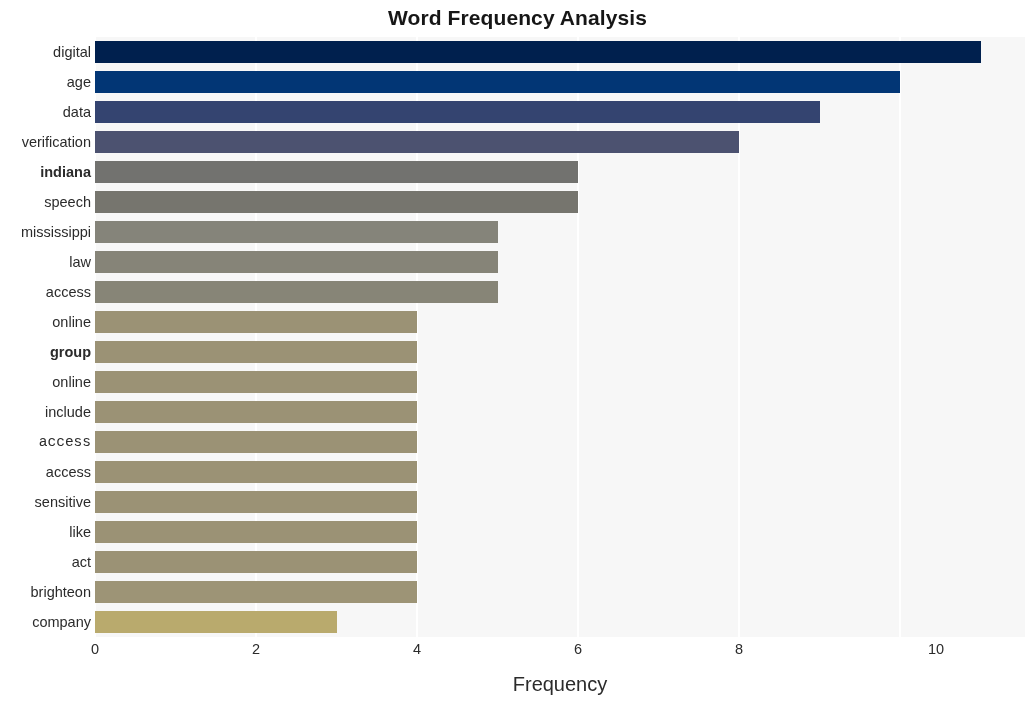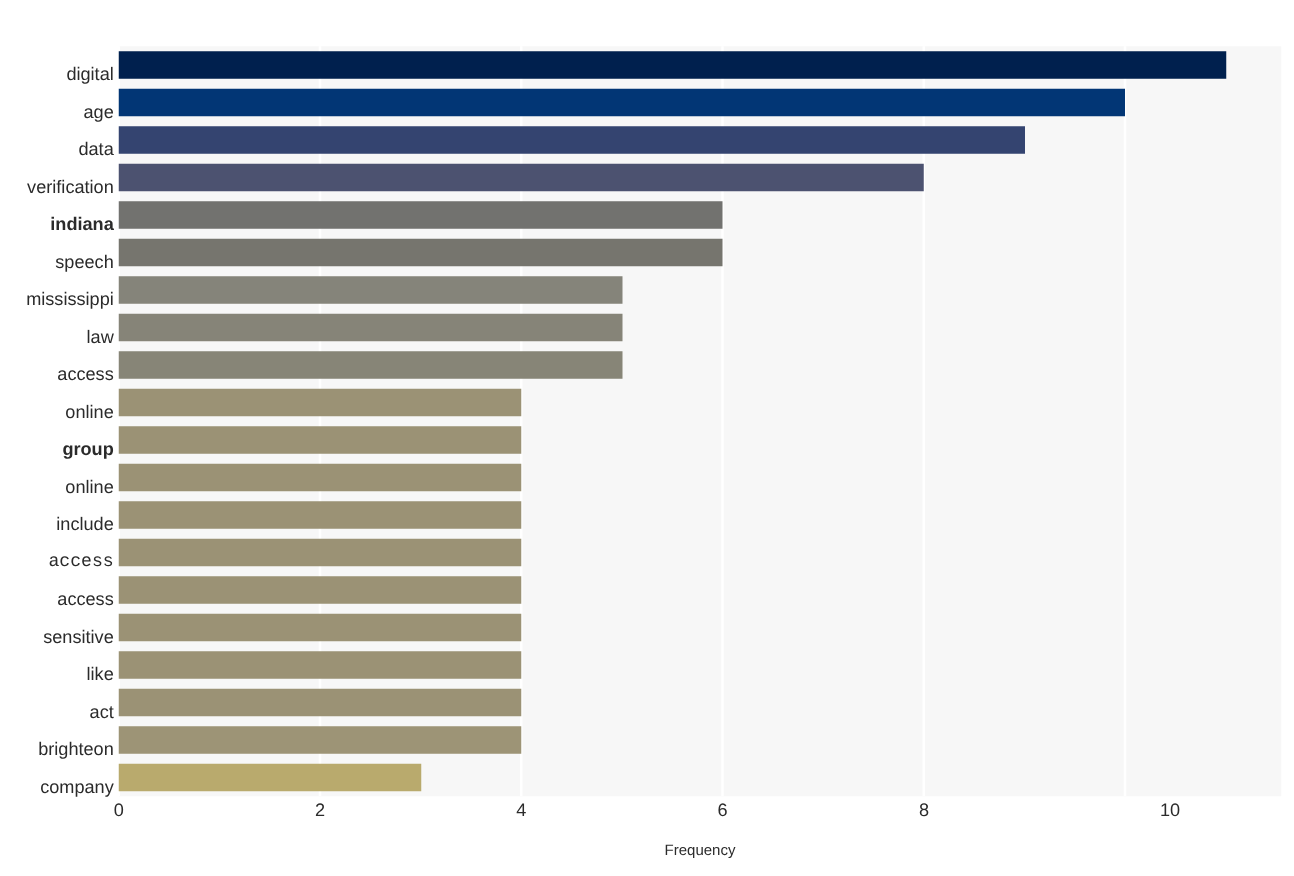--- a/index.html
+++ b/index.html
@@ -71,21 +71,20 @@
   }
   .ytick-label {
     position: absolute;
     right: 0;
     height: 30px;
     line-height: 30px;
     text-align: right;
     font-size: 14.5px;
     color: #2b2b2b;
     white-space: nowrap;
-    margin-top: 8px;
   }
   #xlabels-layer {
     position: absolute;
     left: 95px;
     top: 641px;
     width: 930px;
     height: 26px;
   }
   .xtick-label {
     position: absolute;
@@ -93,29 +92,30 @@
     transform: translateX(-50%);
     font-size: 14.5px;
     color: #2b2b2b;
   }
   #x-axis-label {
     position: absolute;
     left: 95px;
     top: 673px;
     width: 930px;
     text-align: center;
-    font-size: 12px;
+    font-size: 20px;
     color: #2b2b2b;
   }
 </style>
 </head>
 <body>
 
 <div id="figure">
 
+  <div id="chart-title">Word Frequency Analysis</div>
 
   <div id="plot-area">
     <div id="grid-layer">
         <div class="gridline" style="left: -1px; background: rgb(255, 255, 255);"></div>
         <div class="gridline" style="left: 160.039px; background: rgb(255, 255, 255);"></div>
         <div class="gridline" style="left: 321.078px; background: rgb(255, 255, 255);"></div>
         <div class="gridline" style="left: 482.117px; background: rgb(255, 255, 255);"></div>
         <div class="gridline" style="left: 643.156px; background: rgb(255, 255, 255);"></div>
         <div class="gridline" style="left: 804.195px; background: rgb(255, 255, 255);"></div>
       </div>

